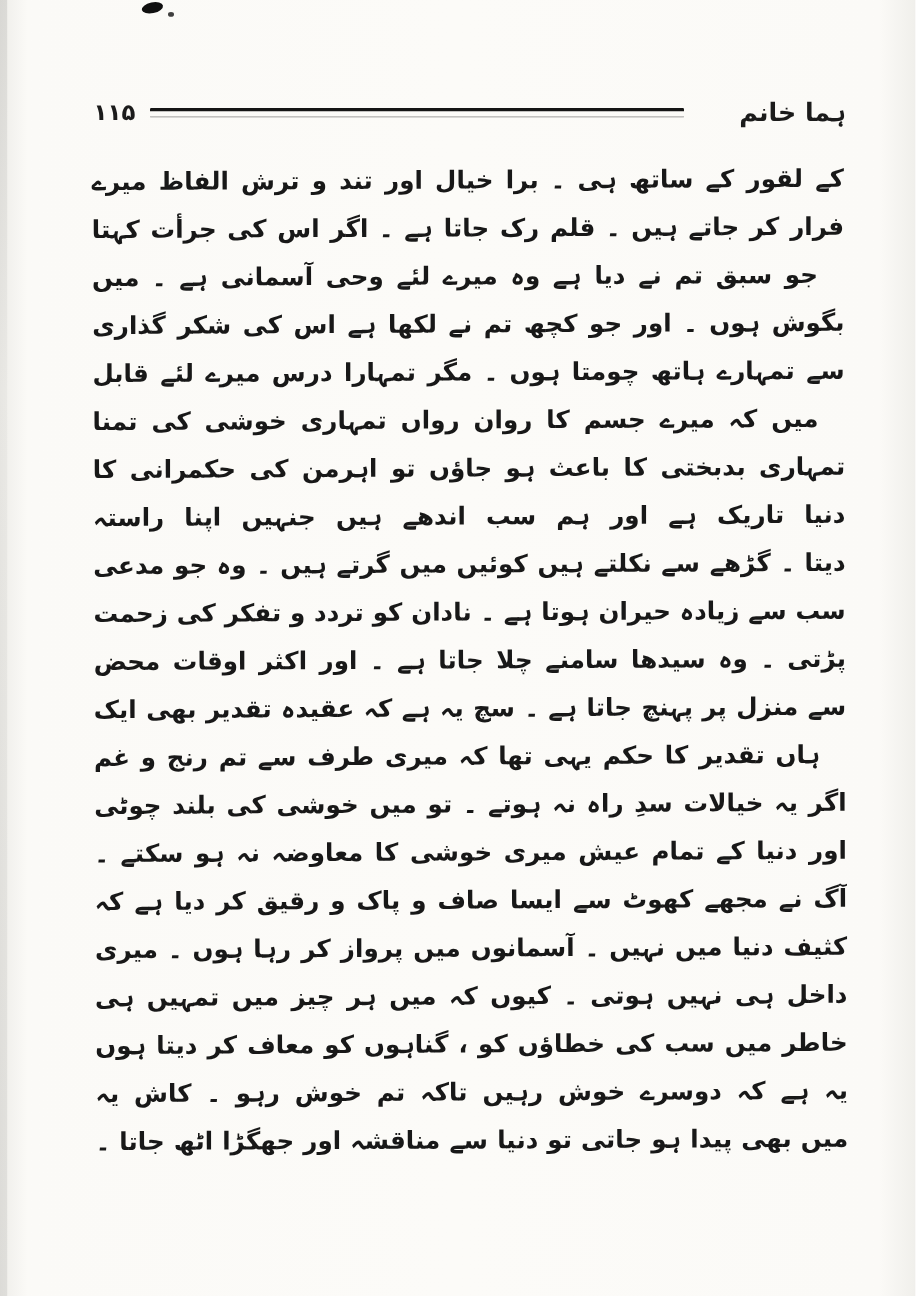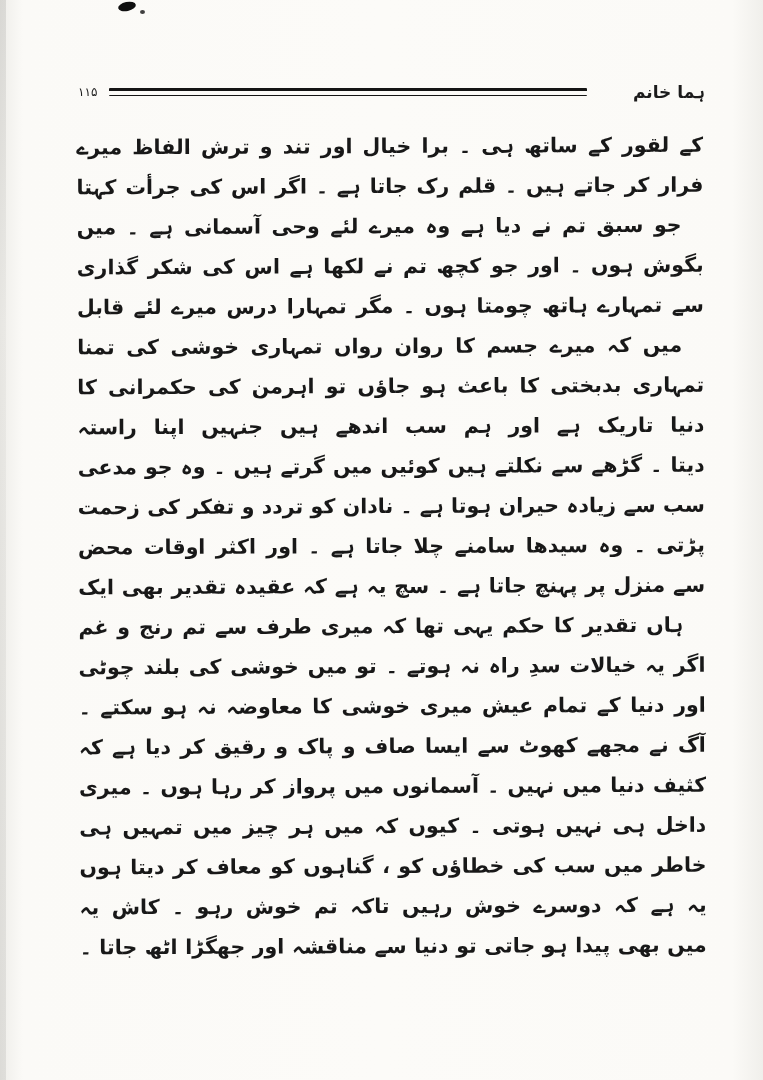--- a/index.html
+++ b/index.html
@@ -19,37 +19,37 @@
     padding: 82px 58px 0 78px;
     overflow: hidden;
   }
   .header {
     display: flex;
     align-items: center;
     margin-bottom: 24px;
     direction: rtl;
   }
   .running-title {
-    font-size: 17px;
+    font-size: 21px;
     font-weight: bold;
     white-space: nowrap;
     letter-spacing: -0.5px;
   }
   .header-rule {
     flex: 1;
     height: 4px;
     border-top: 3px solid #151515;
     border-bottom: 1px solid #151515;
     margin-right: 46px;
     margin-left: 12px;
     border-radius: 1px;
   }
   .page-number {
-    font-size: 12px;
-    font-weight: normal;
+    font-size: 19px;
+    font-weight: bold;
     white-space: nowrap;
   }
   .text-block {
     direction: rtl;
     transform: rotate(-0.25deg);
   }
   .line {
     height: 40px;
     line-height: 40px;
     overflow: hidden;

